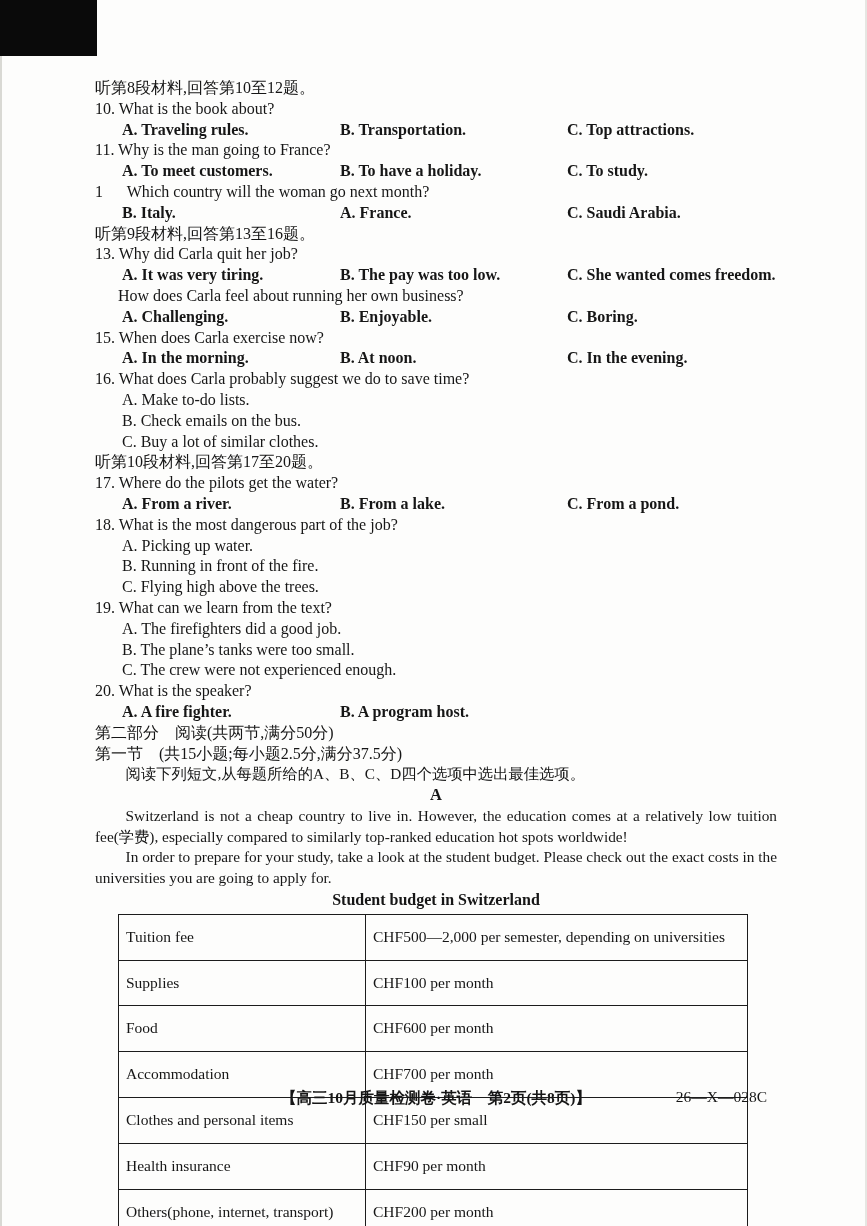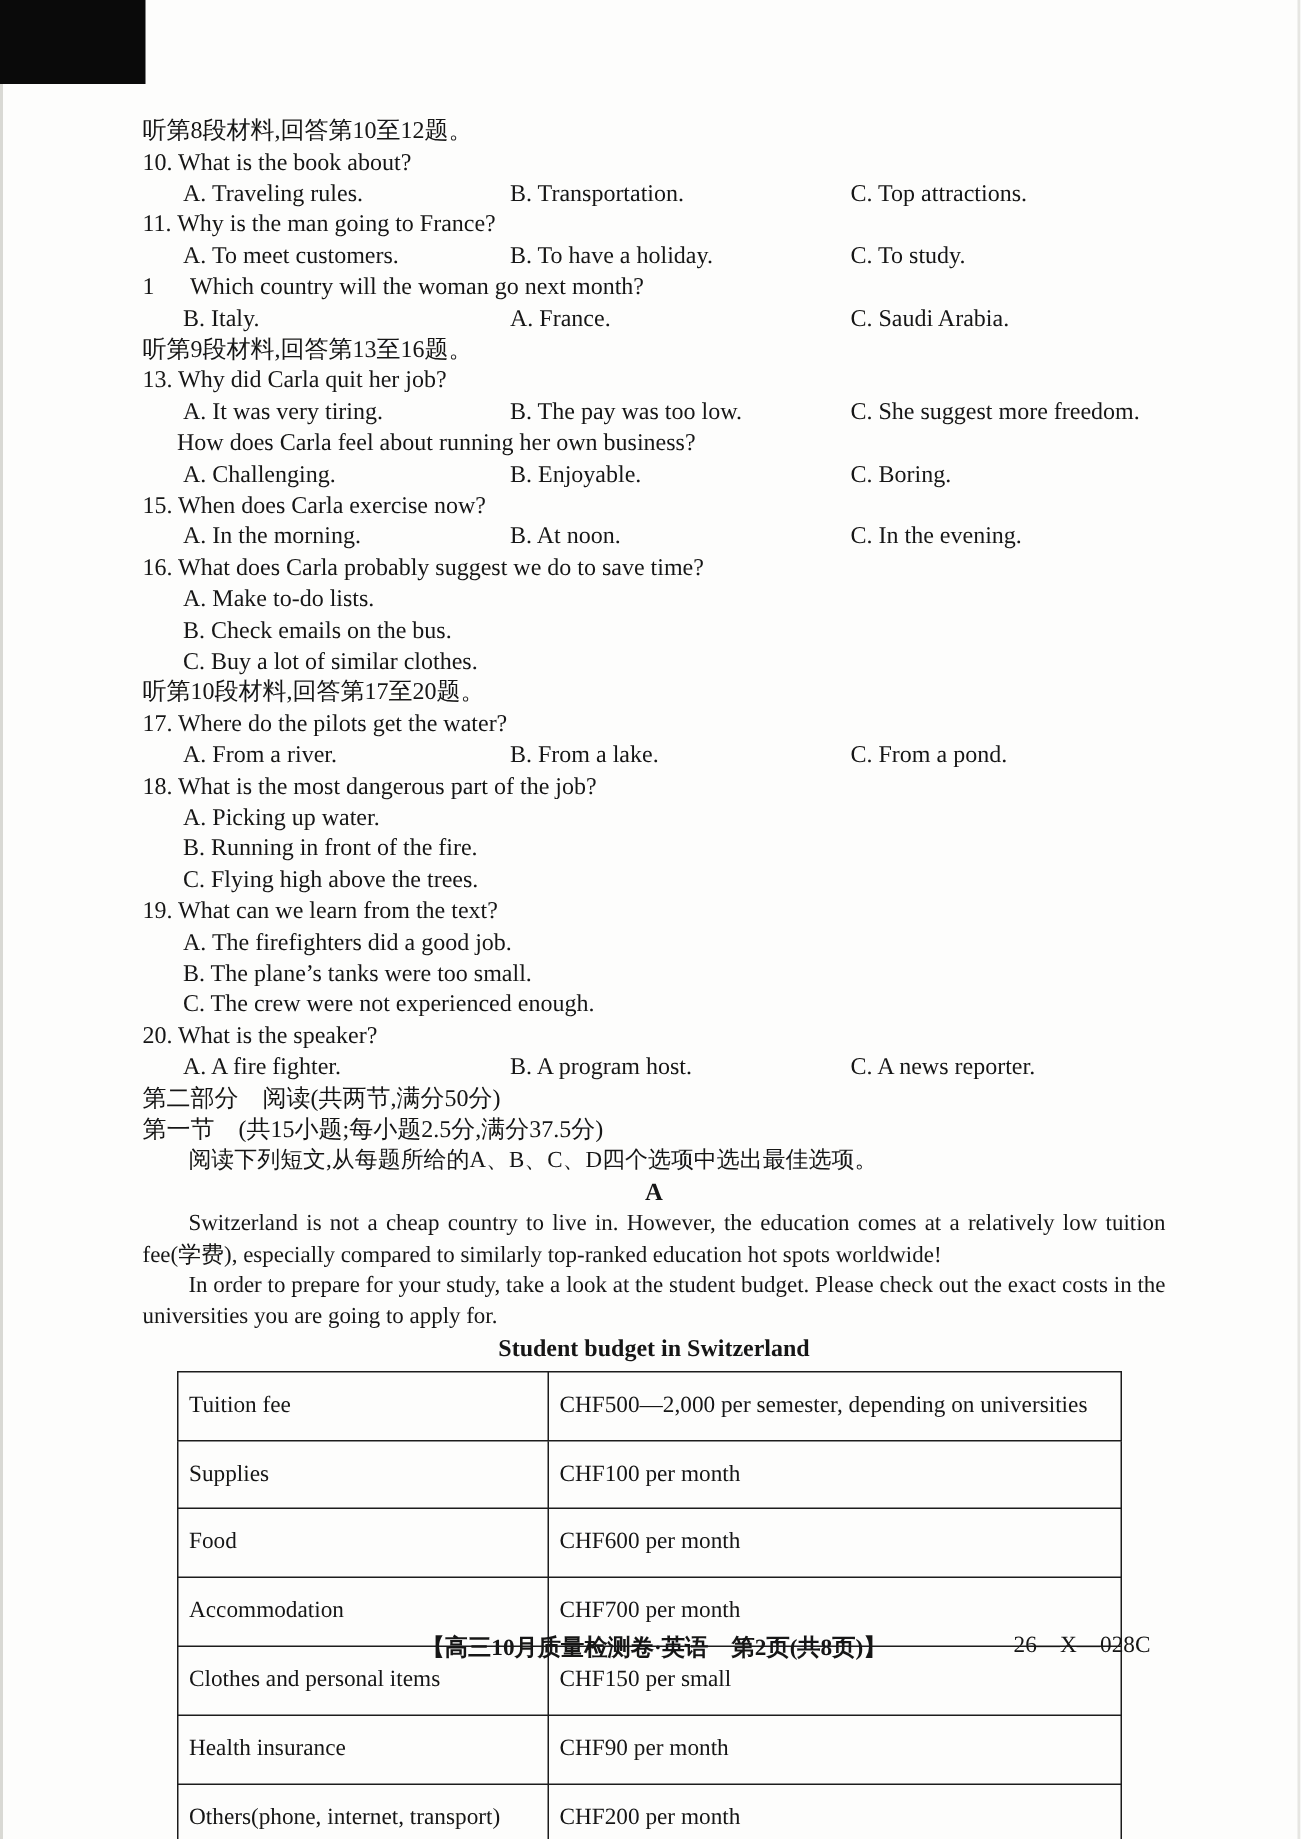--- a/index.html
+++ b/index.html
@@ -13,21 +13,21 @@
   }
   .edge-left { position:absolute; left:0; top:0; width:2px; height:100%; background:#d9d9d4; }
   .edge-right { position:absolute; right:0; top:0; width:2px; height:100%; background:#e6e6e2; }
   .scan-corner { position:absolute; top:0; left:0; width:97px; height:56px; background:#0a0a0a; }
   .content {
     position:absolute; left:95px; top:78px; width:682px;
     font-size:16px; line-height:20.8px;
   }
   .ln { white-space:pre-wrap; }
   .q14 { padding-left:23px; }
-  .opts { display:grid; grid-template-columns:218px 227px 1fr; padding-left:27px; }
+  .opts { display:grid; grid-template-columns:218px 227px 1fr; padding-left:27px;font-weight:bold; }
   .opt { white-space:nowrap; }
   .optline { padding-left:27px; }
   .para { text-indent:2em; text-align:justify; font-size:15.3px; }
   .passage-label { text-align:center; font-weight:bold; font-size:16.5px; }
   .table-title { text-align:center; font-weight:bold; margin-top:1px; }
   table.budget { border-collapse:collapse; width:630px; margin-left:23px; margin-top:3px; }
   table.budget td {
     border:1.5px solid #1c1c1c;
     height:25px;
     padding:12px 7px;
@@ -73,21 +73,21 @@
     <span class="opt">A. France.</span>
     <span class="opt">C. Saudi Arabia.</span>
   </div>
 
   <div class="ln">听第9段材料,回答第13至16题。</div>
 
   <div class="ln">13. Why did Carla quit her job?</div>
   <div class="opts">
     <span class="opt">A. It was very tiring.</span>
     <span class="opt">B. The pay was too low.</span>
-    <span class="opt">C. She suggest more freedom.</span>
+    <span class="opt">C. She wanted comes freedom.</span>
   </div>
 
   <div class="ln q14">How does Carla feel about running her own business?</div>
   <div class="opts">
     <span class="opt">A. Challenging.</span>
     <span class="opt">B. Enjoyable.</span>
     <span class="opt">C. Boring.</span>
   </div>
 
   <div class="ln">15. When does Carla exercise now?</div>
@@ -118,21 +118,20 @@
 
   <div class="ln">19. What can we learn from the text?</div>
   <div class="optline">A. The firefighters did a good job.</div>
   <div class="optline">B. The plane’s tanks were too small.</div>
   <div class="optline">C. The crew were not experienced enough.</div>
 
   <div class="ln">20. What is the speaker?</div>
   <div class="opts">
     <span class="opt">A. A fire fighter.</span>
     <span class="opt">B. A program host.</span>
-    <span class="opt">C. A news reporter.</span>
   </div>
 
   <div class="ln">第二部分　阅读(共两节,满分50分)</div>
   <div class="ln">第一节　(共15小题;每小题2.5分,满分37.5分)</div>
   <div class="ln para">阅读下列短文,从每题所给的A、B、C、D四个选项中选出最佳选项。</div>
 
   <div class="passage-label">A</div>
 
   <div class="para">Switzerland is not a cheap country to live in.  However, the education comes at a relatively low tuition fee(学费), especially compared to similarly top-ranked education hot spots worldwide!</div>
   <div class="para">In order to prepare for your study, take a look at the student budget.  Please check out the exact costs in the universities you are going to apply for.</div>

